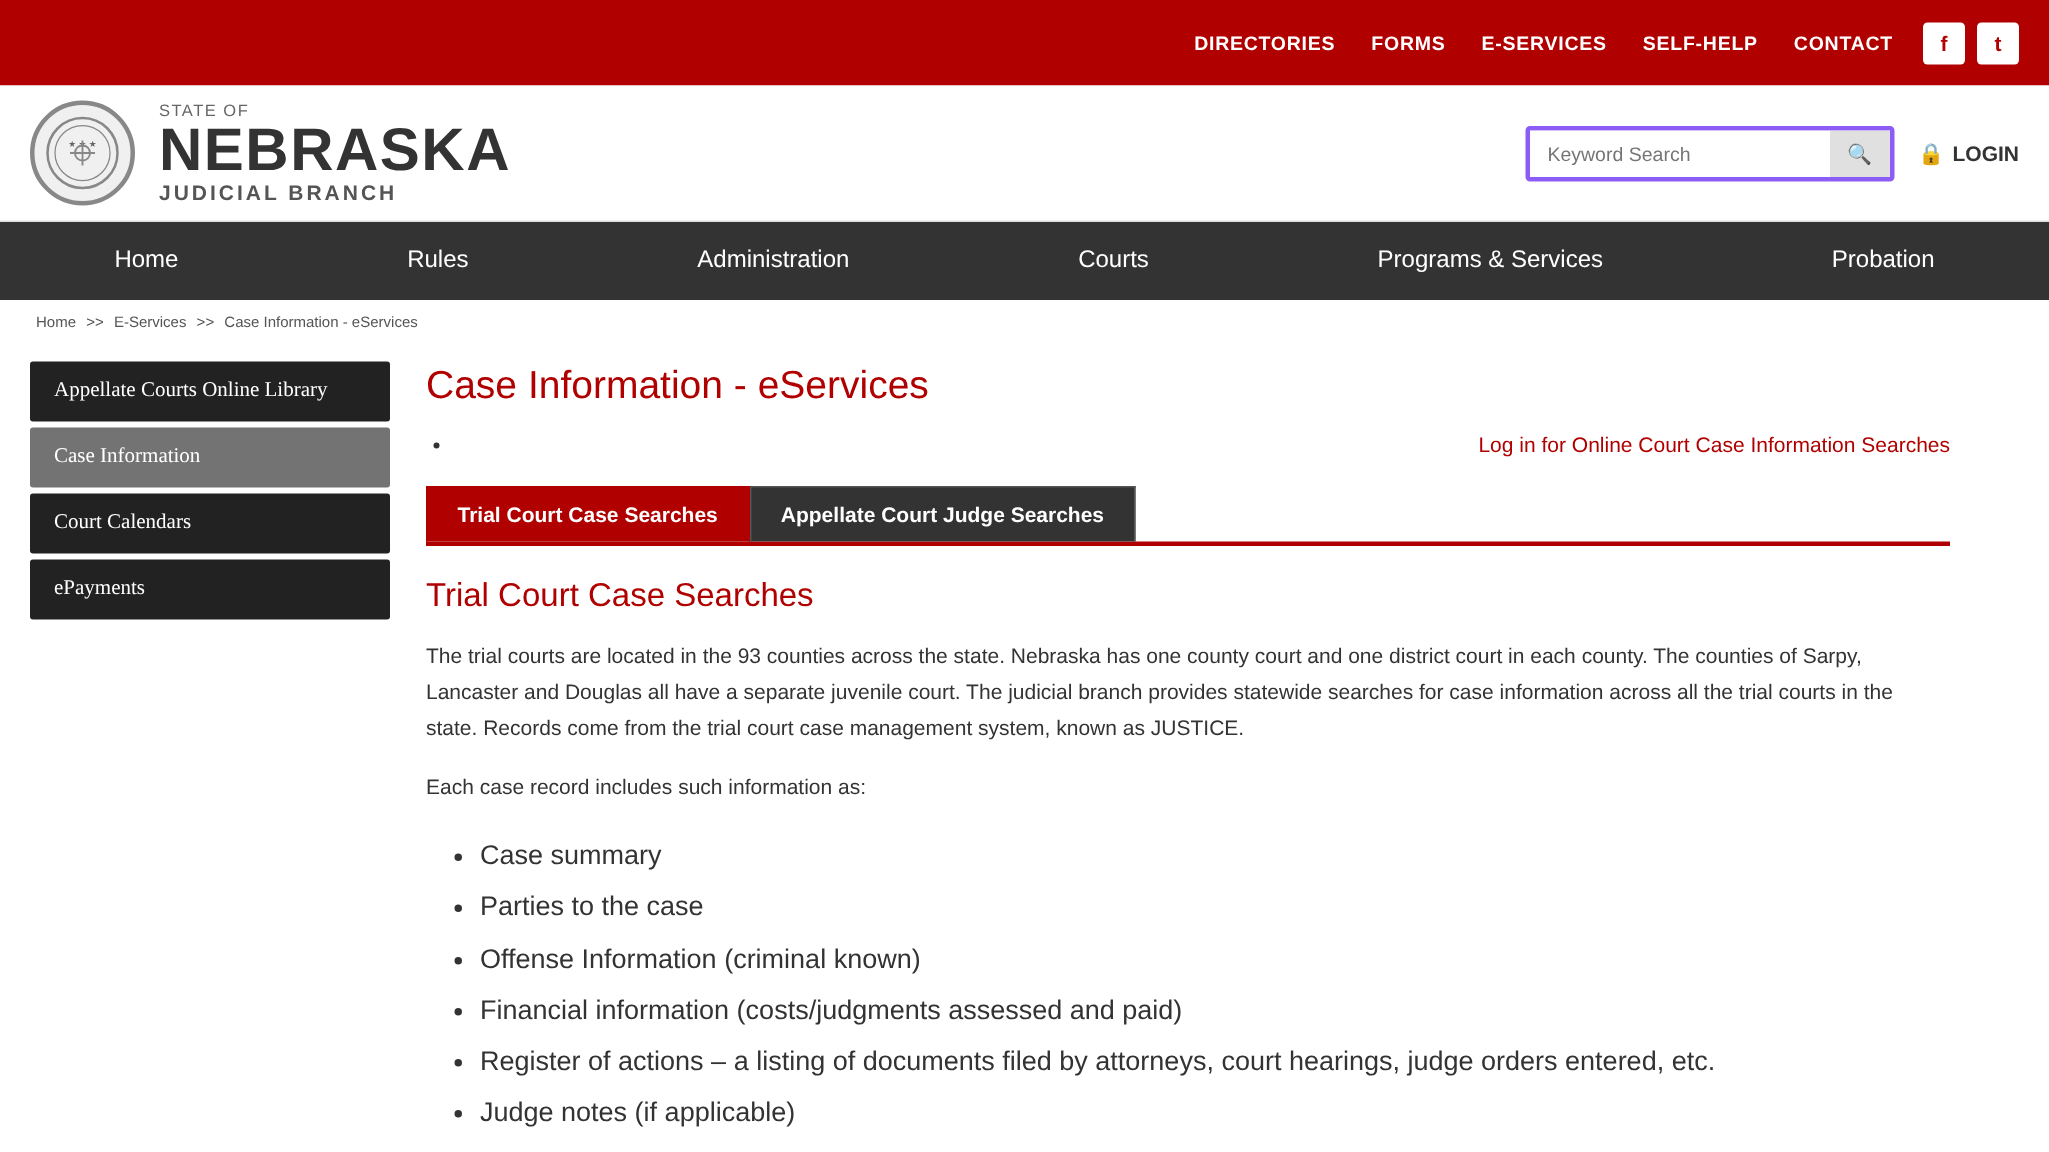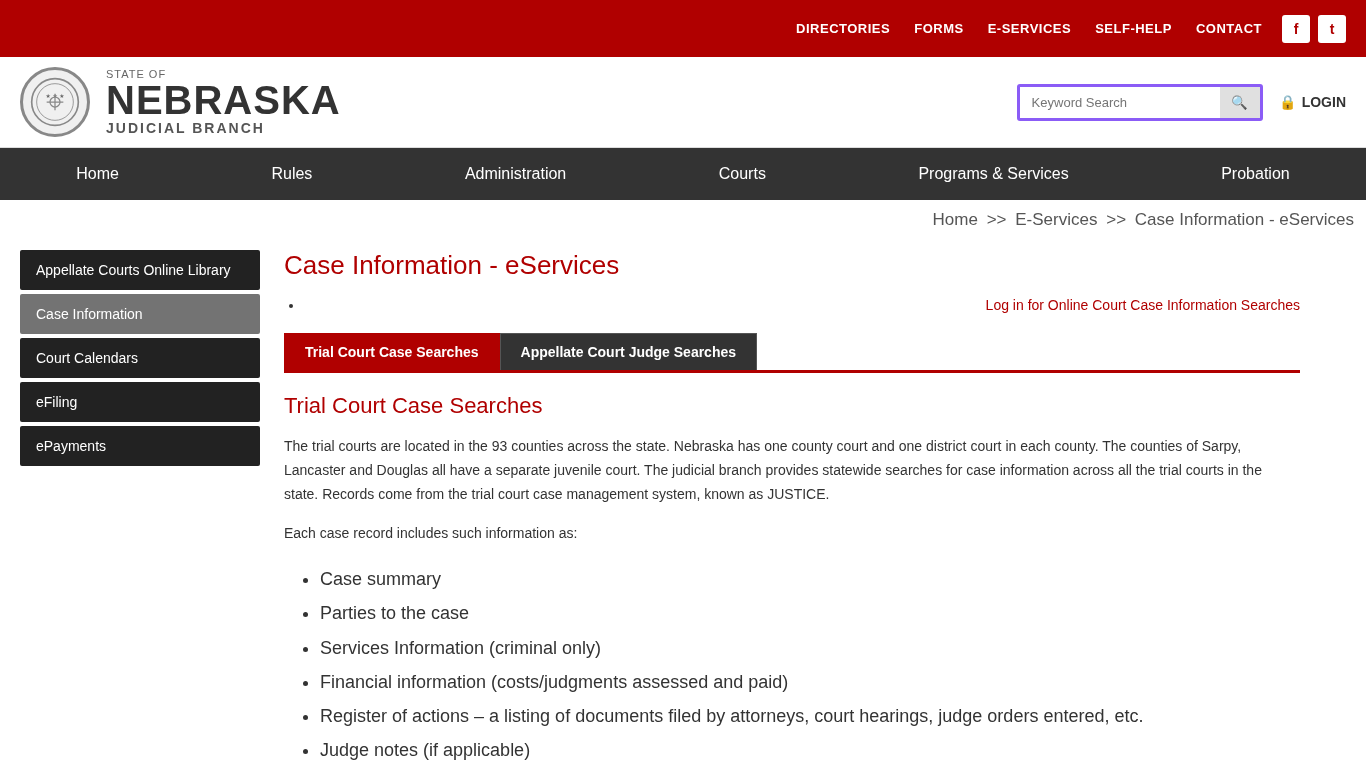--- a/index.html
+++ b/index.html
@@ -151,23 +151,23 @@
       font-size: 16px;
       font-weight: 500;
       padding: 0 20px;
       height: 52px;
       display: flex;
       align-items: center;
     }
 
     
     .breadcrumb {
-      text-align: right;
-      padding: 10px 12px;
-      font-size: 17px;
+      text-align: left;
+      padding: 10px 24px;
+      font-size: 10px;
       color: #555;
     }
     .breadcrumb a {
       color: #555;
       text-decoration: none;
     }
     .breadcrumb .sep { margin: 0 4px; }
 
     
     .content-wrapper {
@@ -186,20 +186,21 @@
     .sidebar-item {
       display: block;
       padding: 12px 16px;
       margin-bottom: 4px;
       background: #222;
       color: #fff;
       text-decoration: none;
       font-size: 14px;
       cursor: pointer;
       border-radius: 2px;
+      font-family: Liberation Serif, serif;
     }
     .sidebar-item.active {
       background: #737373;
     }
 
     
     .main-content {
       flex: 1;
       padding-top: 10px;
     }
@@ -337,21 +338,20 @@
   <span class="sep">&gt;&gt;</span>
   <span>Case Information - eServices</span>
 </div>
 
 <div class="content-wrapper">
 
   <div class="sidebar">
     <a class="sidebar-item">Appellate Courts Online Library</a>
     <a class="sidebar-item active">Case Information</a>
     <a class="sidebar-item">Court Calendars</a>
-    <a class="sidebar-item">eFiling</a>
     <a class="sidebar-item">ePayments</a>
   </div>
 
   <div class="main-content">
     <h1 class="page-title">Case Information - eServices</h1>
 
     <ul class="bullet-login">
       <li>
         <a class="login-link">Log in for Online Court Case Information Searches</a>
       </li>
@@ -364,19 +364,19 @@
 
     <h2 class="section-title">Trial Court Case Searches</h2>
 
     <p class="body-text">The trial courts are located in the 93 counties across the state.  Nebraska has one county court and one district court in each county.  The counties of Sarpy, Lancaster and Douglas all have a separate juvenile court.  The judicial branch provides statewide searches for case information across all the trial courts in the state.  Records come from the trial court case management system, known as JUSTICE.</p>
 
     <p class="body-text">Each case record includes such information as:</p>
 
     <ul class="bullet-list">
       <li>Case summary</li>
       <li>Parties to the case</li>
-      <li>Services Information (criminal only)</li>
+      <li>Offense Information (criminal known)</li>
       <li>Financial information (costs/judgments assessed and paid)</li>
       <li>Register of actions – a listing of documents filed by attorneys, court hearings, judge orders entered, etc.</li>
       <li>Judge notes (if applicable)</li>
     </ul>
   </div>
 </div>
 
 </body></html>

